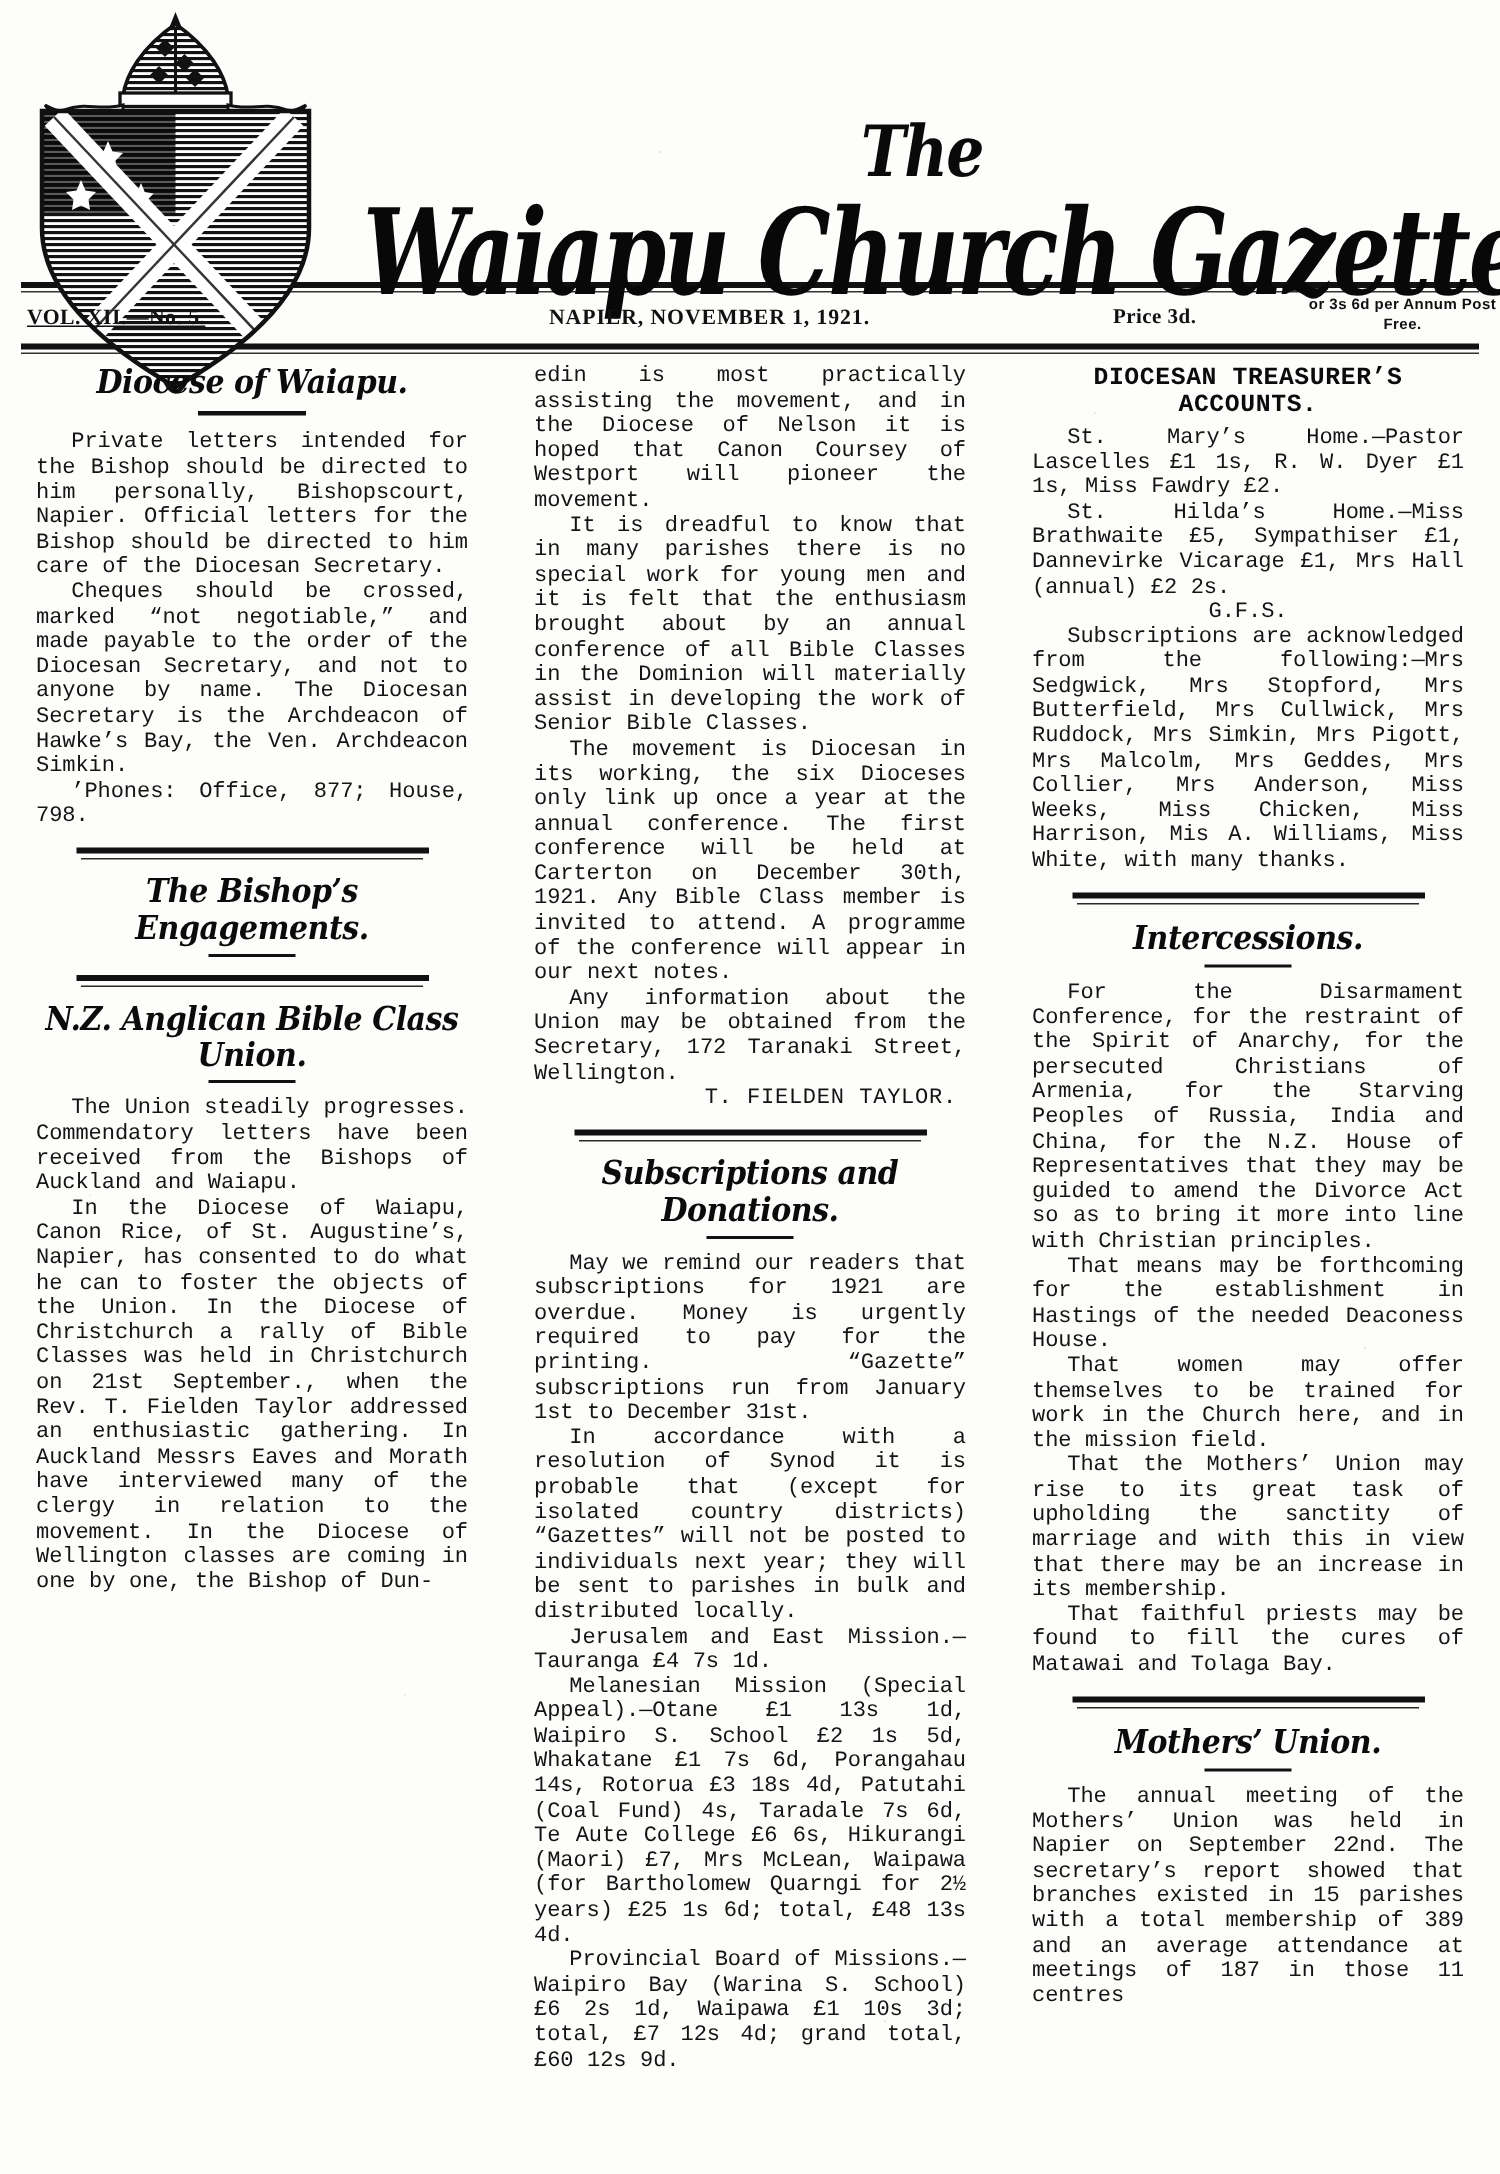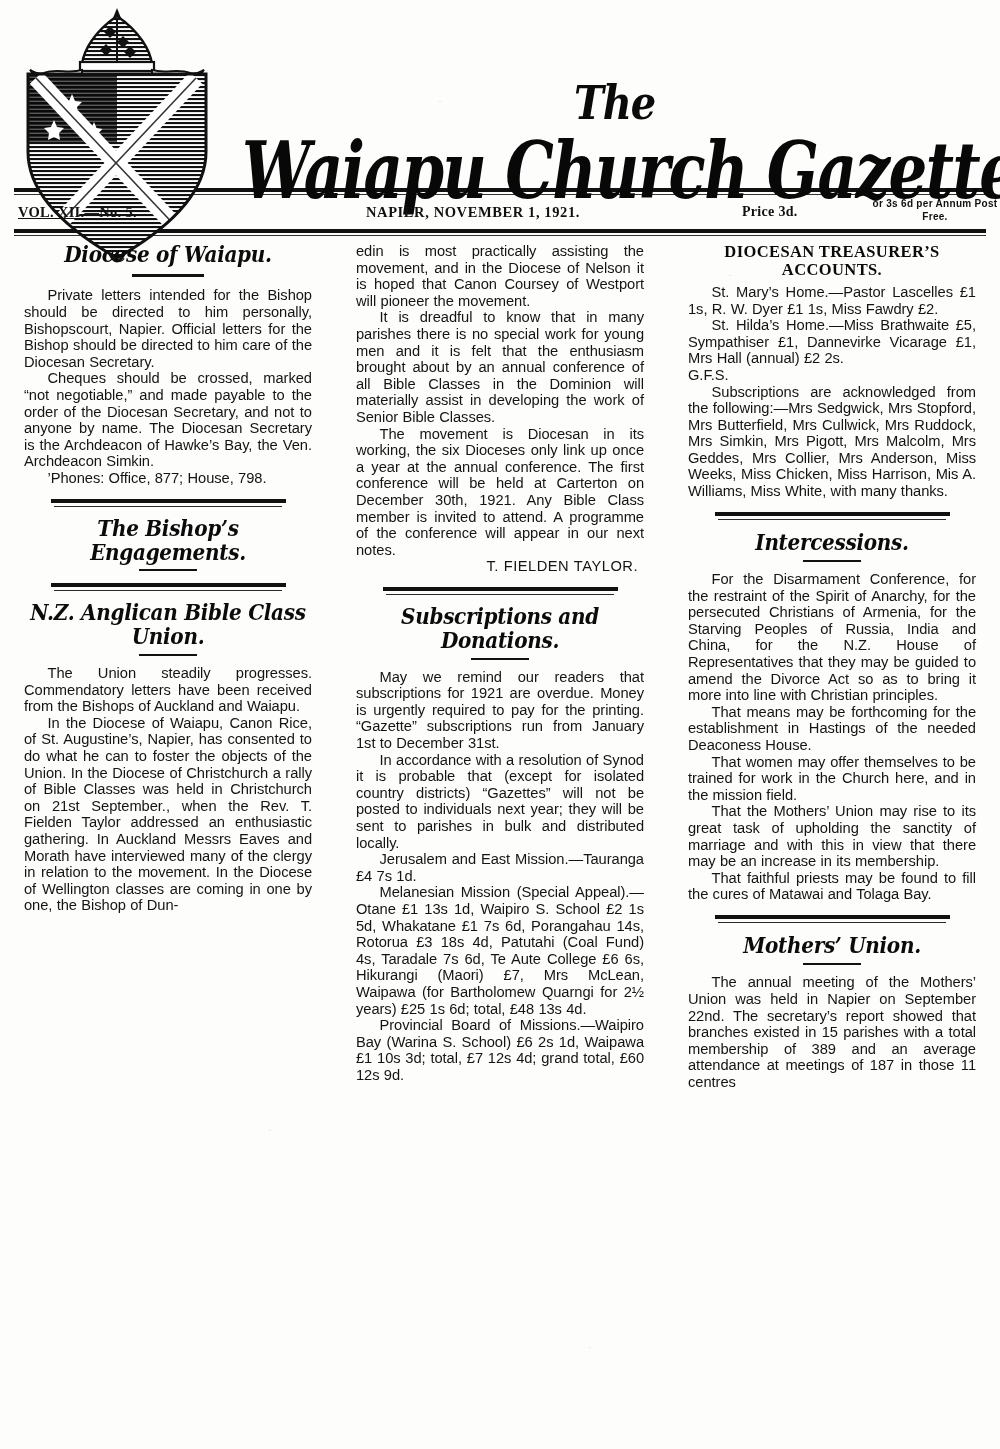--- a/index.html
+++ b/index.html
@@ -90,52 +90,52 @@
     margin:0;
     font-family:"DejaVu Serif", serif;
     font-weight:bold;font-style:italic;
     font-size:20px;line-height:1.12;
     text-align:center;
     letter-spacing:-.3px;
     color:#0b0b0b;
     transform:scale(1,1.10);
   }
   h2.sect.caps{
-    font-family:Liberation Serif, serif;
+    font-family:Liberation Mono, monospace;
     font-style:normal;
     font-size:16.5px;
     letter-spacing:.4px;
     transform:none;
   }
   .dash{
     width:72px;height:3px;background:#111;
     margin:9px auto 10px auto;
   }
   .dash.short{width:58px;height:2px;margin:7px auto 9px auto;}
 
   .seprule{margin:12px 0 11px 0;}
   .seprule .a{height:4px;background:#111;width:235px;margin:0 auto;}
   .seprule .b{height:1px;background:#2a2a2a;width:228px;margin:3px auto 0 auto;}
 
   
   p.body{
     margin:0;
-    font-family:Liberation Sans, sans-serif;
+    font-family:Liberation Mono, monospace;
     font-size:14.7px;
     line-height:16.6px;
     text-align:justify;
     text-indent:1.6em;
     letter-spacing:-.05px;
     color:#141414;
     word-spacing:.02em;
     hyphens:none;
   }
   p.body.noind{text-indent:0;}
   p.body.sig{text-indent:0;text-align:right;padding-right:6px;letter-spacing:.5px;}
-  p.body.flat{text-align:left;text-indent:0;}
+  p.body.flat{text-align:center;text-indent:0;}
   .engage{
     font-family:"Liberation Serif", serif;
     font-size:14.7px;line-height:17.4px;
     text-align:left;
     color:#141414;
   }
   .engage div{text-indent:0;}
   .engage div.ind{text-indent:1.4em;}
   .spacer4{height:4px;}
 </style>
@@ -257,20 +257,21 @@
       </section>
 
     </div>
 
     <div class="col">
 
       <section>
         <p class="body noind">edin is most practically assisting the movement, and in the Diocese of Nelson it is hoped that Canon Coursey of Westport will pioneer the movement.</p>
         <p class="body">It is dreadful to know that in many parishes there is no special work for young men and it is felt that the enthusiasm brought about by an annual conference of all Bible Classes in the Dominion will materially assist in developing the work of Senior Bible Classes.</p>
         <p class="body">The movement is Diocesan in its working, the six Dioceses only link up once a year at the annual conference. The first conference will be held at Carterton on December 30th, 1921. Any Bible Class member is invited to attend. A programme of the conference will appear in our next notes.</p>
+        <p class="body">Any information about the Union may be obtained from the Secretary, 172 Taranaki Street, Wellington.</p>
         <p class="body sig">T. FIELDEN TAYLOR.</p>
       </section>
 
       <div class="seprule">
           <div class="a"></div>
           <div class="b"></div>
         </div>
 
       <section>
         <h2 class="sect">Subscriptions and Donations.</h2>

